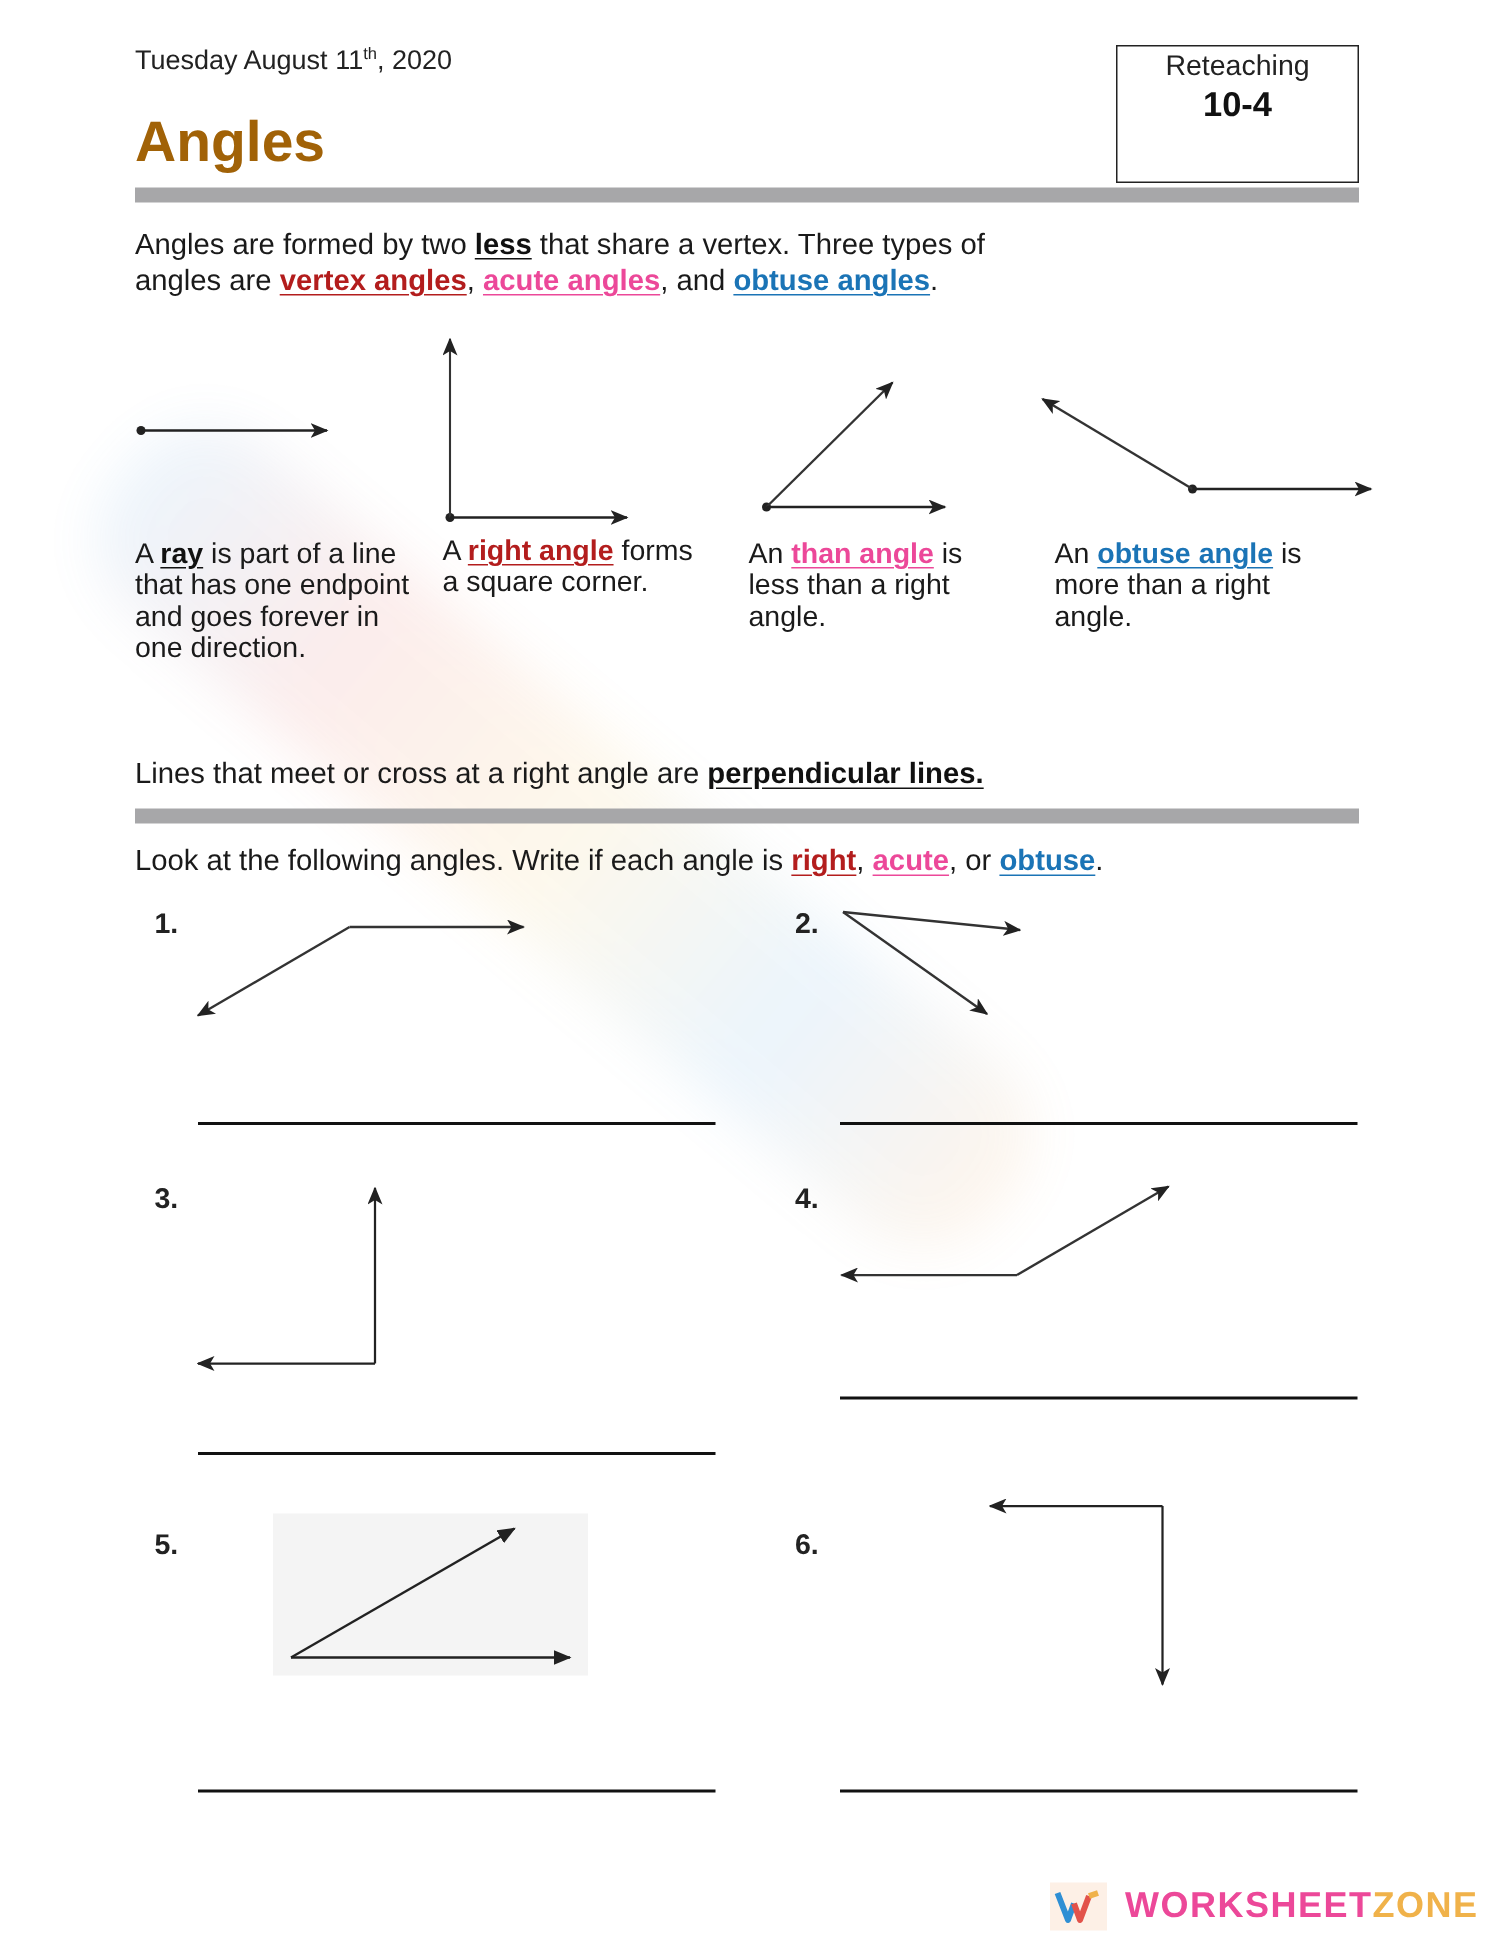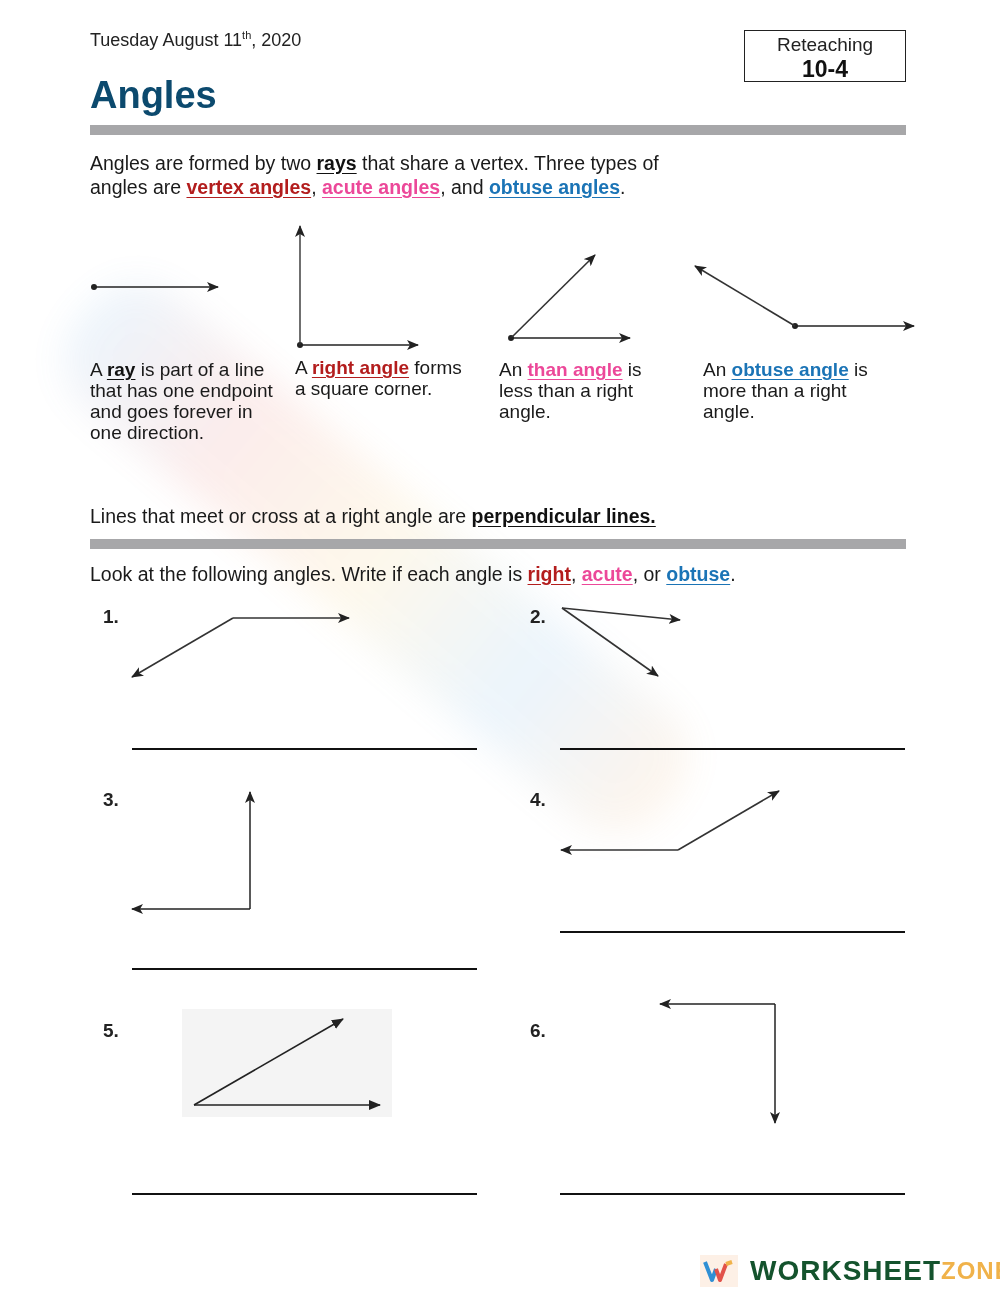--- a/index.html
+++ b/index.html
@@ -1,58 +1,58 @@
 <!DOCTYPE html>
 <html><head>
 <meta charset="utf-8">
 <style>
   * { margin:0; padding:0; box-sizing:border-box; }
   html, body { width:1000px; height:1291px; background:#ffffff; overflow:hidden; }
   body { position:relative; font-family:"Liberation Sans", sans-serif; color:#1a1a1a; }
   .abs { position:absolute; }
   .date { left:90px; top:30px; font-size:18px; color:#222; }
   .date sup { font-size:11px; vertical-align:super; line-height:0; }
-  .title { left:90px; top:74px; font-size:38px; font-weight:bold; color:#0c4a6e; }
-  .badge { left:744px; top:30px; width:162px; height:52px; border:1.5px solid #222; text-align:center; }
+  .title { left:90px; top:74px; font-size:38px; font-weight:bold; color:#a16207; }
+  .badge { left:744px; top:30px; width:162px; height:92px; border:1.5px solid #222; text-align:center; }
   .badge .lbl { font-size:19px; margin-top:3px; color:#222; }
   .badge .num { font-size:23px; font-weight:bold; margin-top:0px; color:#111; }
   .rule { left:90px; width:816px; height:10px; background:#a7a7a9; }
   .para { font-size:19.5px; line-height:24px; color:#1a1a1a; }
   .b { font-weight:bold; text-decoration:underline; text-underline-offset:3px; }
   .red { color:#b31d1d; }
   .green { color:#ec4899; }
   .blue { color:#1b74b6; }
   .black { color:#111; }
   .def { font-size:19px; line-height:21px; width:190px; }
   svg { position:absolute; overflow:visible; }
   .qnum { font-size:19px; font-weight:bold; color:#222; }
   .answer-line { height:2px; background:#111; width:345px; }
   .q5bg { left:182px; top:1009px; width:210px; height:108px; background:#f4f4f4; }
   .logo { left:700px; top:1255px; height:32px; display:flex; align-items:center; }
   .logo .w { width:38px; height:32px; background:#fdf0e6; display:flex; align-items:center; justify-content:center; font-weight:bold; font-size:24px; }
-  .logo .t1 { font-size:28px; font-weight:bold; color:#14532d; letter-spacing:1px; margin-left:12px; }
+  .logo .t1 { font-size:24px; font-weight:bold; color:#ec4899; letter-spacing:1px; margin-left:12px; }
   .logo .t2 { font-size:24px; font-weight:bold; color:#f0b24a; letter-spacing:1px; }
   .wm { left:130px; top:260px; width:760px; height:140px; transform:rotate(40deg); transform-origin:left top; opacity:0.10;
         background:linear-gradient(90deg,#4aa0e6,#e2524a,#f5c24a,#4aa0e6,#f5a04a); border-radius:60px; filter:blur(18px); }
 </style>
 </head>
 <body>
 
 <div class="abs wm"></div>
 
 <div class="abs date"><span>Tuesday August 11</span><sup>th</sup><span>, 2020</span></div>
 <div class="abs title">Angles</div>
 <div class="abs badge">
   <div class="lbl">Reteaching</div>
   <div class="num">10-4</div>
 </div>
 <div class="abs rule" style="top:125px;"></div>
 
 <div class="abs para" style="left:90px; top:151px; width:660px;">
-  <span>Angles are formed by two </span><span class="b black">rays</span><span> that share a vertex. Three types of</span><br>
+  <span>Angles are formed by two </span><span class="b black">less</span><span> that share a vertex. Three types of</span><br>
   <span>angles are </span><span class="b red">vertex angles</span><span>, </span><span class="b green">acute angles</span><span>, and </span><span class="b blue">obtuse angles</span><span>.</span>
 </div>
 
 <svg style="left:0;top:0;" width="1000" height="1291">
   <defs>
     <marker id="ah" viewBox="0 0 12 10" refX="11" refY="5" markerWidth="12" markerHeight="10" markerUnits="userSpaceOnUse" orient="auto">
       <path d="M0,0 L12,5 L0,10 L3,5 Z" fill="#222"></path>
     </marker>
   </defs>
 

